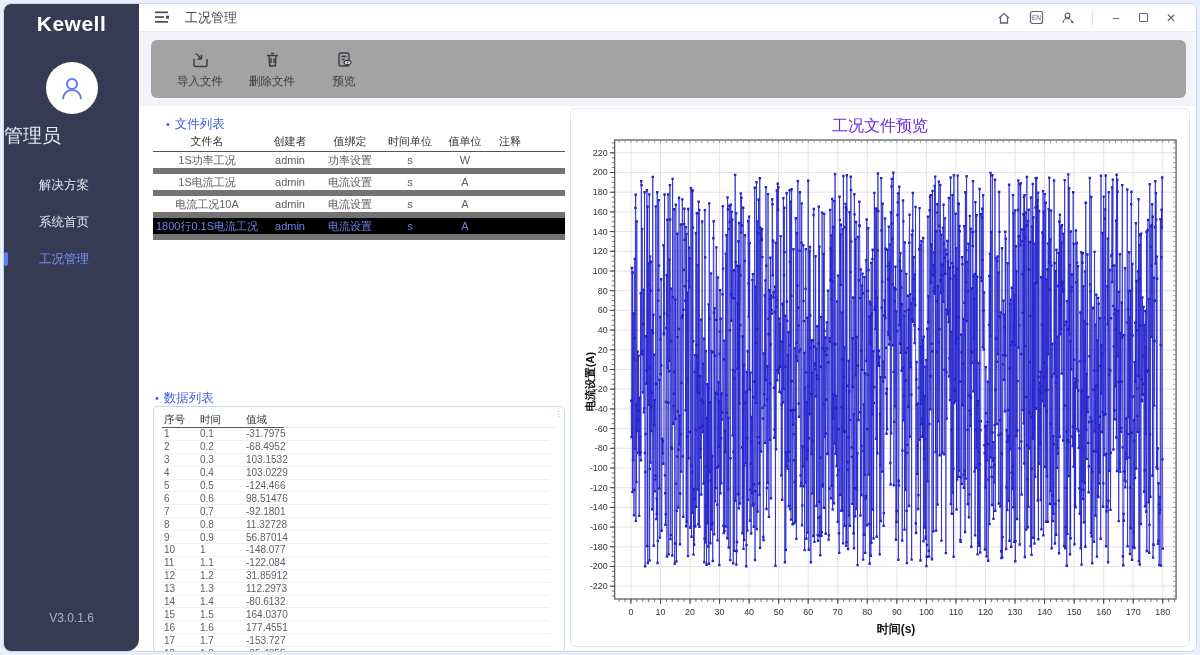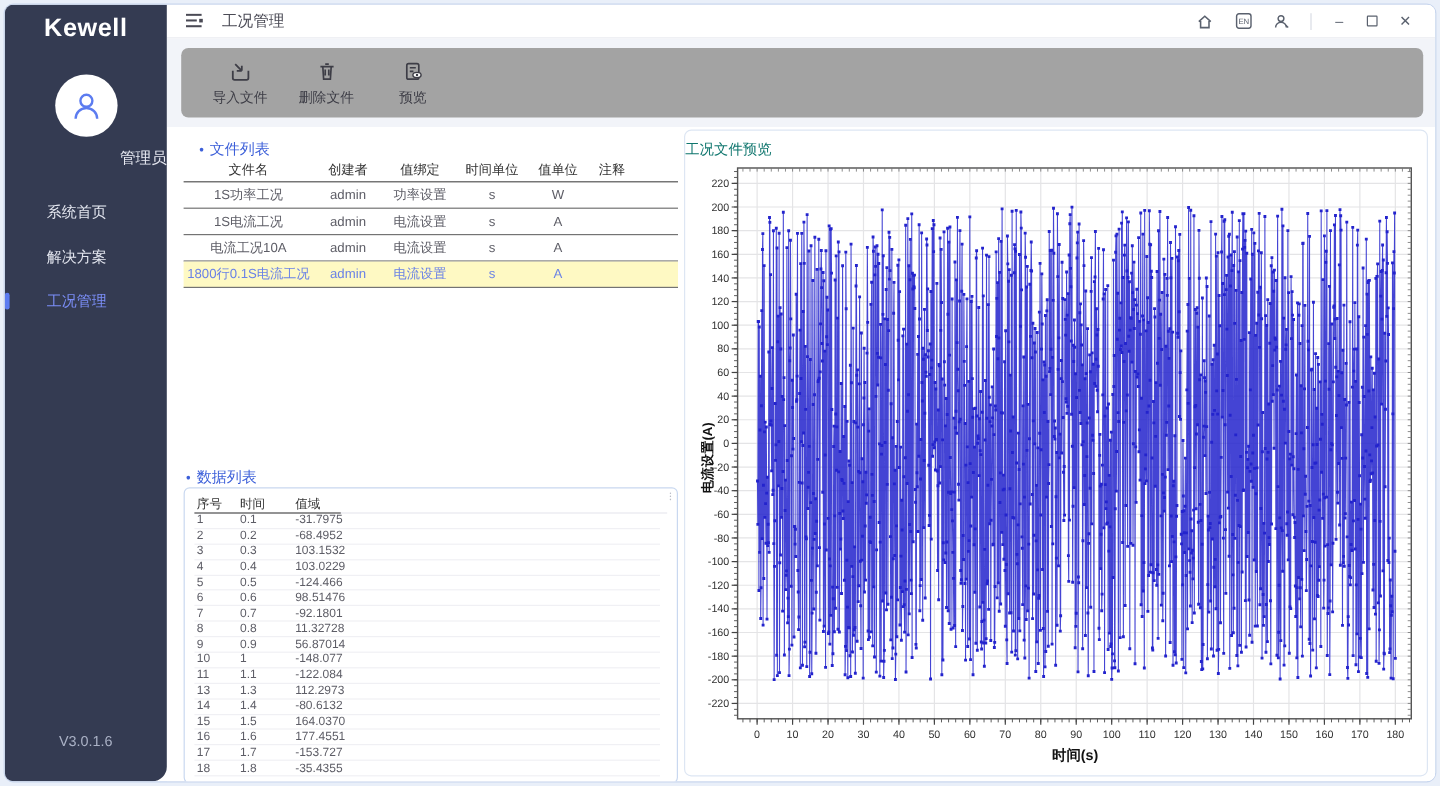--- a/index.html
+++ b/index.html
@@ -6,21 +6,21 @@
   body { width:1200px; height:655px; background:#e9eff9; font-family:"Liberation Sans", sans-serif; overflow:hidden; }
   .frame { position:relative; width:1200px; height:655px; }
   .app { position:absolute; left:3px; top:3px; right:3px; bottom:3px; background:#fff;
          border:1px solid #c8d6ee; border-radius:8px; overflow:hidden; display:flex; }
 
   
   .sidebar { width:135px; background:#343b52; position:relative; flex:none; border-bottom-right-radius:12px; z-index:5; }
   .logo { text-align:center; padding-top:8px; color:#fff; font-size:21px; font-weight:800; letter-spacing:.5px; }
   .avatar-wrap { display:flex; justify-content:center; margin-top:26px; }
   .avatar { width:52px; height:52px; border-radius:50%; background:#fff; display:flex; align-items:center; justify-content:center; cursor:pointer; }
-  .role { text-align:right; color:#e8eaf2; font-size:13px; margin-top:9px; }
+  .role { text-align:left; color:#e8eaf2; font-size:19px; margin-top:9px; }
   .menu { margin-top:18px; }
   .menu-item { position:relative; height:37px; line-height:37px; padding-left:35px; color:#e3e6ef; font-size:12.5px; cursor:pointer; }
   .menu-item.active { color:#7b8ef7; }
   .menu-item.active::before { content:""; position:absolute; left:0; top:11px; width:4px; height:14px; background:#5c7cf0; border-radius:2px; }
   .version { position:absolute; bottom:26px; width:100%; text-align:center; color:#aab1c5; font-size:12px; }
 
   
   .content { flex:1; position:relative; background:#fff; }
   .topbar { position:absolute; top:0; left:0; right:0; height:28px; background:#fff; border-bottom:1px solid #ecedf2; display:flex; align-items:center; z-index:4; }
   .collapse-btn { margin-left:16px; cursor:pointer; display:flex; align-items:center; }
@@ -40,22 +40,22 @@
   .main { position:absolute; top:102px; left:0; right:0; bottom:0; background:#fff; }
 
   .sec-title { position:absolute; font-size:12.5px; color:#3c5fd9; }
   .sec-title .dot { color:#3c5fd9; margin-right:5px; font-size:11px; }
   #sec1 { left:27px; top:10px; }
   #sec2 { left:16px; top:284px; }
 
   
   .file-table { position:absolute; left:14px; top:26px; width:412px; font-size:11px; }
   .ft-head { display:flex; height:20px; align-items:center; color:#333; border-bottom:1.5px solid #555; }
-  .ft-row { display:flex; height:22px; align-items:center; color:#5d5d66; border-bottom:1px solid #737373; cursor:pointer; }
-  .ft-row.selected { background:#fef9c3; color:#6a82e6; }
+  .ft-row { display:flex; height:22px; align-items:center; color:#5d5d66; border-bottom:6px solid #737373; cursor:pointer; }
+  .ft-row.selected { background:#000000; color:#6a82e6; }
   .c-name{ width:108px; text-align:center; overflow:hidden; white-space:nowrap;}
   .c-creator{ width:58px; text-align:center;}
   .c-bind{ width:62px; text-align:center;}
   .c-tunit{ width:58px; text-align:center;}
   .c-vunit{ width:52px; text-align:center;}
   .c-note{ flex:1; text-align:left; padding-left:8px;}
 
   
   .data-box { position:absolute; left:14px; top:300px; width:412px; height:247px; border:1px solid #c9d8f0; border-radius:5px; overflow:hidden; background:#fff; }
   .dt-inner { position:absolute; left:8px; right:14px; top:4px; }
@@ -63,21 +63,21 @@
   .dt-head::after { content:""; position:absolute; left:0; bottom:0; width:122px; border-bottom:1.5px solid #555; }
   .dt-head::before { content:""; position:absolute; left:0; right:-6px; bottom:0; border-bottom:1px solid #e8e8ee; }
   .dt-row { display:flex; height:12.9px; align-items:center; font-size:10px; color:#5d5d66; border-bottom:1px solid #f0f0f4; cursor:default; }
   .d-idx { width:38px; padding-left:2px; }
   .d-time { width:46px; }
   .d-val { width:66px; overflow:hidden; white-space:nowrap; }
   .scroll-dots { position:absolute; right:4px; top:5px; font-size:9px; color:#b9bcc6; line-height:4px; cursor:pointer; }
 
   
   .chart-card { position:absolute; left:431px; right:6px; top:2px; bottom:4px; background:#fff; border:1px solid #dde6f3; border-radius:6px; }
-  .chart-title { position:absolute; top:7px; left:0; right:0; text-align:left; font-size:12px; color:#0f766e; }
+  .chart-title { position:absolute; top:7px; left:0; right:0; text-align:center; font-size:16px; color:#6d28d9; }
   .chart-area { position:absolute; left:4px; right:4px; top:26px; bottom:2px; }
   .chart-area svg { width:100%; height:100%; display:block; }
   .xlabel { position:absolute; bottom:6px; left:40px; right:8px; text-align:center; font-size:12px; font-weight:bold; color:#111; }
   .ylabel { position:absolute; left:-40px; top:50%; width:110px; text-align:center; transform:rotate(-90deg) translateX(16px); transform-origin:center; font-size:11px; font-weight:bold; color:#111; }
 </style>
 </head>
 <body>
 
 <div class="frame">
   <div class="app">
@@ -87,22 +87,22 @@
       <div class="avatar-wrap">
         <div class="avatar">
           <svg width="30" height="30" viewBox="0 0 30 30">
             <circle cx="15" cy="11" r="5" fill="none" stroke="#5c7cf0" stroke-width="2"></circle>
             <path d="M6 26 a9 9 0 0 1 18 0" fill="none" stroke="#5c7cf0" stroke-width="2"></path>
           </svg>
         </div>
       </div>
       <div class="role">管理员</div>
       <div class="menu" id="menu">
+          <div class="menu-item">解决方案</div>
           <div class="menu-item">系统首页</div>
-          <div class="menu-item">解决方案</div>
           <div class="menu-item active">工况管理</div>
         </div>
       <div class="version">V3.0.1.6</div>
     </div>
 
     <div class="content">
 
       <div class="topbar">
         <div class="collapse-btn">
           <svg width="16" height="13" viewBox="0 0 16 13">
@@ -275,20 +275,25 @@
                 </div>
                 <div class="dt-row">
                   <div class="d-idx">10</div>
                   <div class="d-time">1</div>
                   <div class="d-val">-148.077</div>
                 </div>
                 <div class="dt-row">
                   <div class="d-idx">11</div>
                   <div class="d-time">1.1</div>
                   <div class="d-val">-122.084</div>
+                </div>
+                <div class="dt-row">
+                  <div class="d-idx">12</div>
+                  <div class="d-time">1.2</div>
+                  <div class="d-val">31.85912</div>
                 </div>
                 <div class="dt-row">
                   <div class="d-idx">13</div>
                   <div class="d-time">1.3</div>
                   <div class="d-val">112.2973</div>
                 </div>
                 <div class="dt-row">
                   <div class="d-idx">14</div>
                   <div class="d-time">1.4</div>
                   <div class="d-val">-80.6132</div>

